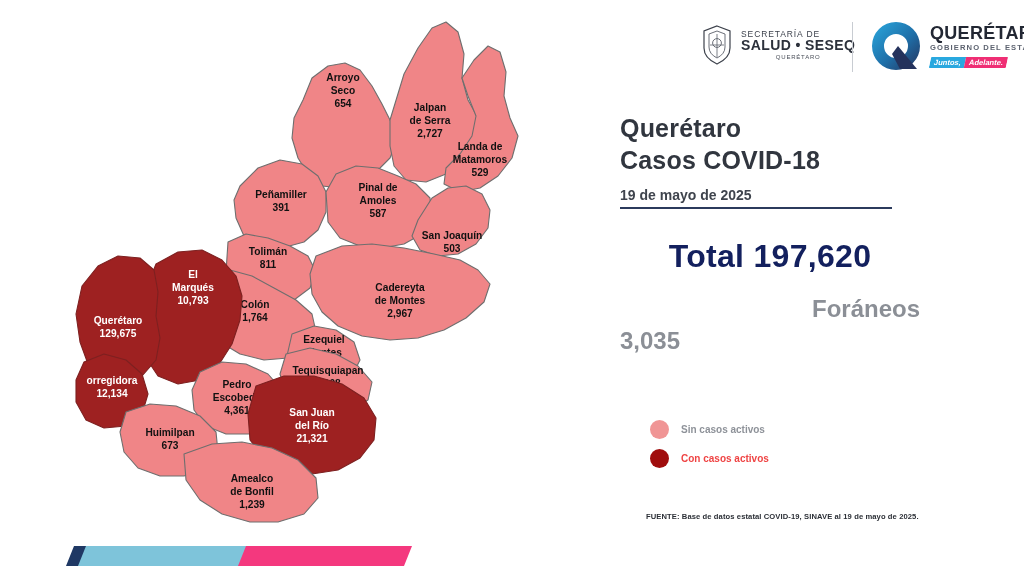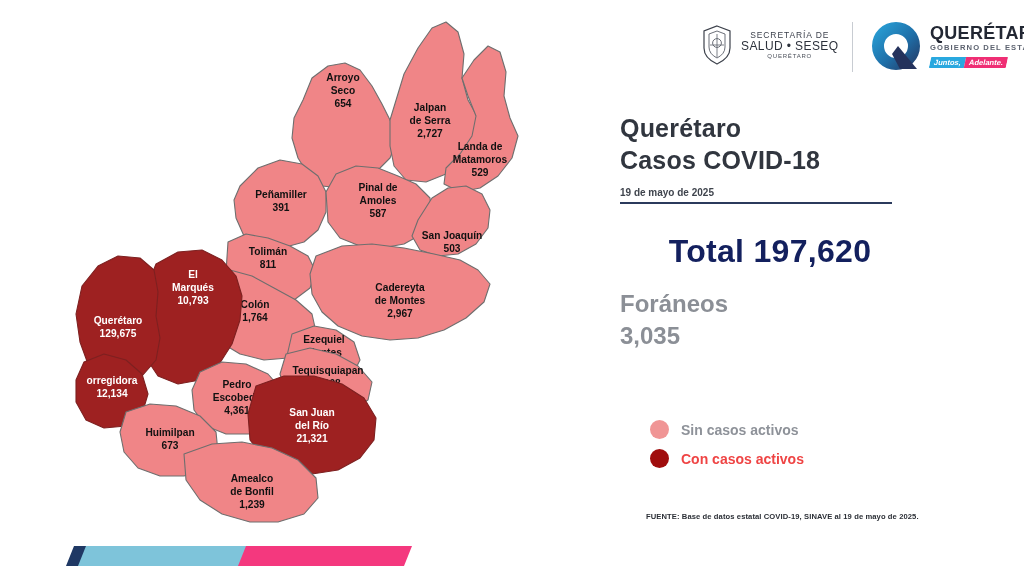--- a/index.html
+++ b/index.html
@@ -7,47 +7,47 @@
     width:1024px;height:576px;background:#ffffff;
     font-family:"Liberation Sans",sans-serif;
     overflow:hidden;position:relative;
   }
   
   #header-logos{position:absolute;top:20px;left:700px;width:300px;height:62px;}
   .logo-seseq{position:absolute;left:0;top:4px;display:flex;align-items:center;gap:7px;}
   .seseq-shield{width:34px;height:42px;position:relative;}
   .seseq-shield svg{display:block;}
   .seseq-text{line-height:1.05;}
-  .seseq-l1{font-size:8.5px;letter-spacing:.9px;color:#3a3f4a;text-align:center;}
-  .seseq-l2{font-size:12px;font-weight:normal;letter-spacing:.4px;color:#2c313b;}
+  .seseq-l1{font-size:8.5px;letter-spacing:.9px;color:#3a3f4a;}
+  .seseq-l2{font-size:14px;font-weight:bold;letter-spacing:.4px;color:#2c313b;}
   .seseq-l3{font-size:6px;letter-spacing:.8px;color:#4a4f59;text-align:center;margin-top:1px;}
   .logo-divider{position:absolute;left:152px;top:2px;width:1px;height:50px;background:#c8ccd2;}
   .logo-qro{position:absolute;left:170px;top:0px;display:flex;align-items:center;gap:8px;}
   .qro-mark{width:52px;height:52px;}
   .qro-text{line-height:1.0;}
   .qro-l1{font-size:18px;font-weight:bold;letter-spacing:.3px;color:#222733;}
   .qro-l2{font-size:7.6px;font-weight:bold;letter-spacing:1.1px;color:#5d6370;margin-top:2px;}
   .qro-tag{margin-top:3px;display:inline-flex;transform:skewX(-12deg);overflow:hidden;border-radius:1px;}
   .qro-tag span{display:block;font-size:7.6px;font-weight:bold;color:#fff;padding:1.5px 4px;transform:skewX(0deg);}
   .tag-a{background:#29a8df;}
   .tag-b{background:#ef2e74;}
 
   
   #info-panel{position:absolute;left:620px;top:112px;width:300px;}
   .title-line{font-size:25px;font-weight:bold;color:#31363f;letter-spacing:.2px;line-height:1.28;}
-  .date-line{font-size:10px;font-weight:bold;color:#3f444d;margin-top:11px;}
+  .date-line{font-size:14px;font-weight:bold;color:#3f444d;margin-top:11px;}
   .rule{height:1.6px;background:#2b3a5c;margin-top:4px;width:272px;}
   .total-line{text-align:center;font-size:32px;font-weight:bold;color:#13205e;margin-top:29px;letter-spacing:.3px;}
-  .foraneos-label{text-align:left;font-size:24px;font-weight:bold;color:#8b8f96;margin-top:20px;}
+  .foraneos-label{text-align:right;font-size:24px;font-weight:bold;color:#8b8f96;margin-top:20px;}
   .foraneos-value{text-align:left;font-size:24px;font-weight:bold;color:#8b8f96;margin-top:4px;}
 
   #legend{position:absolute;left:650px;top:420px;}
   .legend-row{display:flex;align-items:center;gap:12px;margin-bottom:10px;}
   .legend-dot{width:19px;height:19px;border-radius:50%;flex:none;}
-  .legend-label{font-size:14px;font-weight:bold;}
+  .legend-label{font-size:10px;font-weight:bold;}
   .legend-row.inactive .legend-label{color:#8e9299;}
   .legend-row.active .legend-label{color:#ef4444;}
 
   #source-note{position:absolute;left:634px;top:512px;font-size:7.6px;font-weight:bold;color:#2b2f36;letter-spacing:.1px;padding-left:12px;}
 
   
   #map-area{position:absolute;left:60px;top:8px;width:500px;height:525px;}
   #map-area svg{display:block;}
   .muni-path{stroke:#6e6e6e;stroke-width:1.1;stroke-linejoin:round;}
   .muni-path.active{stroke:#7d2020;}

